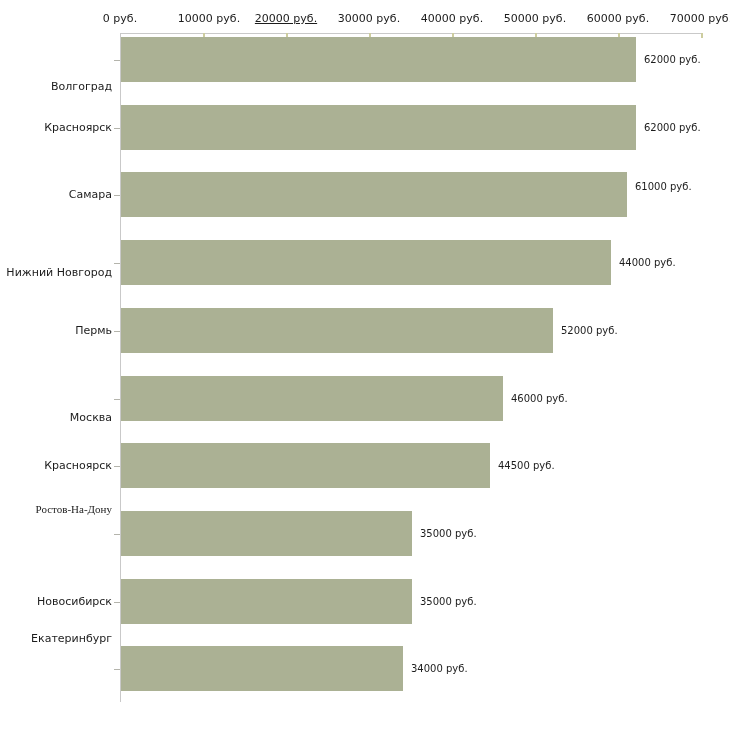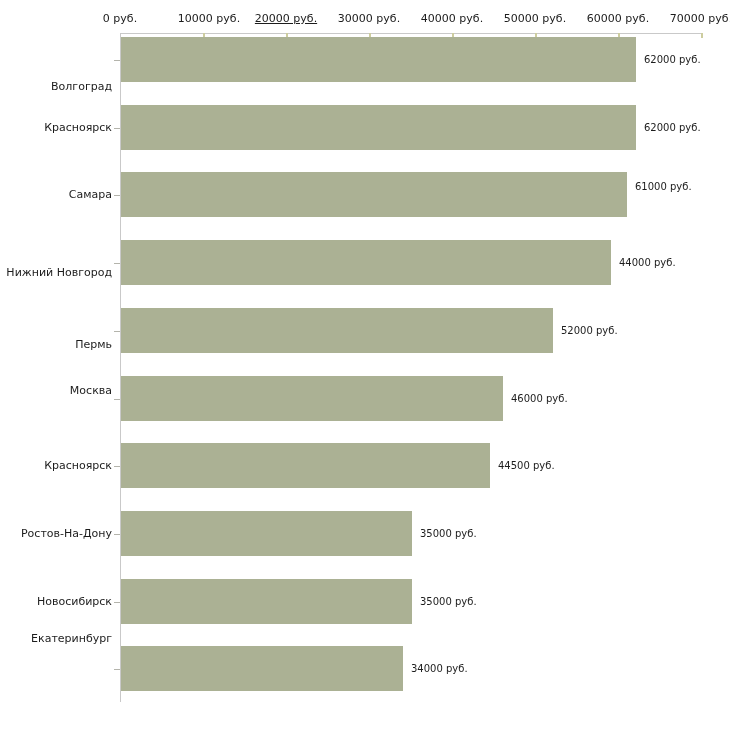--- a/index.html
+++ b/index.html
@@ -98,33 +98,33 @@
     <div class="bar" style="left: 121px; top: 105px; width: 515px; background: rgb(171, 177, 148);"></div>
     <div class="bar-value-label" style="left: 644px; top: 120px; color: rgb(28, 28, 28);">62000 руб.</div>
     <div class="category-label" style="top: 187px; color: rgb(28, 28, 28);">Самара</div>
     <div class="y-tick-mark" style="left: 114px; top: 195px; background: rgb(180, 180, 172);"></div>
     <div class="bar" style="left: 121px; top: 172px; width: 506px; background: rgb(171, 177, 148);"></div>
     <div class="bar-value-label" style="left: 635px; top: 179px; color: rgb(28, 28, 28);">61000 руб.</div>
     <div class="category-label" style="top: 265px; color: rgb(28, 28, 28);">Нижний Новгород</div>
     <div class="y-tick-mark" style="left: 114px; top: 263px; background: rgb(180, 180, 172);"></div>
     <div class="bar" style="left: 121px; top: 240px; width: 490px; background: rgb(171, 177, 148);"></div>
     <div class="bar-value-label" style="left: 619px; top: 255px; color: rgb(28, 28, 28);">44000 руб.</div>
-    <div class="category-label" style="top: 337px; color: rgb(28, 28, 28);">Пермь</div>
+    <div class="category-label" style="top: 323px; color: rgb(28, 28, 28);">Пермь</div>
     <div class="y-tick-mark" style="left: 114px; top: 331px; background: rgb(180, 180, 172);"></div>
     <div class="bar" style="left: 121px; top: 308px; width: 432px; background: rgb(171, 177, 148);"></div>
     <div class="bar-value-label" style="left: 561px; top: 323px; color: rgb(28, 28, 28);">52000 руб.</div>
-    <div class="category-label" style="top: 383px; color: rgb(28, 28, 28);">Москва</div>
+    <div class="category-label" style="top: 410px; color: rgb(28, 28, 28);">Москва</div>
     <div class="y-tick-mark" style="left: 114px; top: 399px; background: rgb(180, 180, 172);"></div>
     <div class="bar" style="left: 121px; top: 376px; width: 382px; background: rgb(171, 177, 148);"></div>
     <div class="bar-value-label" style="left: 511px; top: 391px; color: rgb(28, 28, 28);">46000 руб.</div>
     <div class="category-label" style="top: 458px; color: rgb(28, 28, 28);">Красноярск</div>
     <div class="y-tick-mark" style="left: 114px; top: 466px; background: rgb(180, 180, 172);"></div>
     <div class="bar" style="left: 121px; top: 443px; width: 369px; background: rgb(171, 177, 148);"></div>
     <div class="bar-value-label" style="left: 498px; top: 458px; color: rgb(28, 28, 28);">44500 руб.</div>
-    <div class="category-label" style="top: 526px; color: rgb(28, 28, 28);">Ростов-На-Дону</div>
+    <div class="category-label" style="top: 502px; color: rgb(28, 28, 28); font-family: Liberation Serif, serif;">Ростов-На-Дону</div>
     <div class="y-tick-mark" style="left: 114px; top: 534px; background: rgb(180, 180, 172);"></div>
     <div class="bar" style="left: 121px; top: 511px; width: 291px; background: rgb(171, 177, 148);"></div>
     <div class="bar-value-label" style="left: 420px; top: 526px; color: rgb(28, 28, 28);">35000 руб.</div>
     <div class="category-label" style="top: 594px; color: rgb(28, 28, 28);">Новосибирск</div>
     <div class="y-tick-mark" style="left: 114px; top: 602px; background: rgb(180, 180, 172);"></div>
     <div class="bar" style="left: 121px; top: 579px; width: 291px; background: rgb(171, 177, 148);"></div>
     <div class="bar-value-label" style="left: 420px; top: 594px; color: rgb(28, 28, 28);">35000 руб.</div>
     <div class="category-label" style="top: 631px; color: rgb(28, 28, 28);">Екатеринбург</div>
     <div class="y-tick-mark" style="left: 114px; top: 669px; background: rgb(180, 180, 172);"></div>
     <div class="bar" style="left: 121px; top: 646px; width: 282px; background: rgb(171, 177, 148);"></div>

